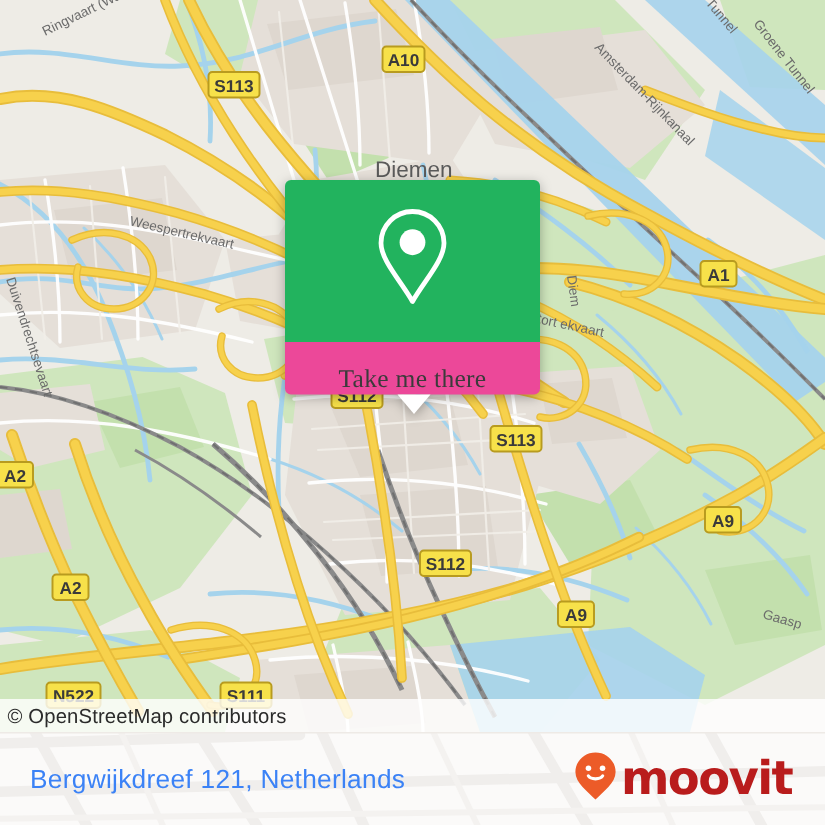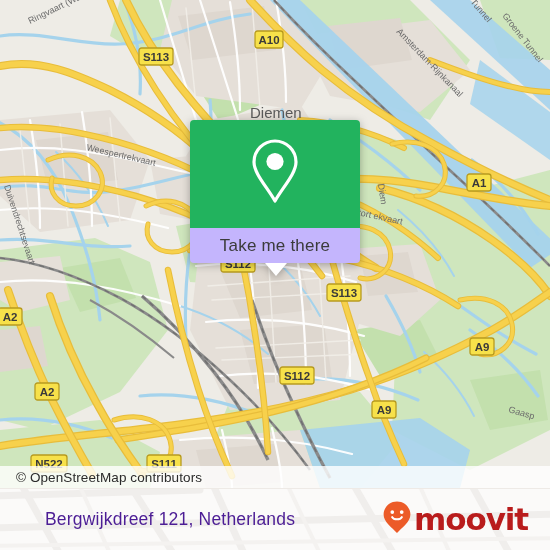--- a/index.html
+++ b/index.html
@@ -13,56 +13,56 @@
   
   #map{position:absolute;left:0;top:0;width:550px;height:488px;overflow:hidden;background:#eceae4;}
   #map svg{display:block;position:absolute;left:0;top:0;}
 
   
   #osm-attrib{
     position:absolute;left:0;top:466px;width:550px;height:22px;
     background:rgba(255,255,255,0.80);
     display:flex;align-items:center;
     font-size:13.5px;color:#2b2b2b;letter-spacing:.1px;
-    padding-left:16px;box-sizing:border-box;z-index:30;
+    padding-left:5px;box-sizing:border-box;z-index:30;
   }
 
   
   #popup{
     position:absolute;left:190px;top:120px;width:170px;z-index:40;
     filter:drop-shadow(0 2px 4px rgba(0,0,0,0.30));
   }
   #popup .card-top{
     background:#22b35e;height:108px;border-radius:4px 4px 0 0;
     display:flex;align-items:center;justify-content:center;
   }
   #popup .card-bottom{
-    background:#c4b5fd;height:35px;border-radius:0 0 4px 4px;
-    display:flex;align-items:center;justify-content:center;
+    background:#ec4899;height:35px;border-radius:0 0 4px 4px;
+    display:flex;align-items:flex-end;justify-content:center;font-family:Liberation Serif, serif;
   }
   #popup .card-label{
     font-size:17px;color:#3b3b3b;letter-spacing:.2px;white-space:nowrap;
   }
   #popup .tail{
     position:absolute;left:75px;top:143px;width:0;height:0;
     border-left:11px solid transparent;border-right:11px solid transparent;
     border-top:13px solid #ffffff;
   }
 
   
   #footer{
     position:absolute;left:0;top:488px;width:550px;height:62px;
     background:#fbfbfb;overflow:hidden;
   }
   #footer .fbg{position:absolute;left:0;top:0;}
   #footer .row{
     position:relative;z-index:2;height:62px;display:flex;align-items:center;
     justify-content:space-between;padding:0 22px 0 20px;box-sizing:border-box;
   }
-  #footer-address{font-size:17.5px;color:#4c1d95;letter-spacing:.2px;white-space:nowrap;margin-left:25px;}
+  #footer-address{font-size:17.5px;color:#3b82f6;letter-spacing:.2px;white-space:nowrap;}
   #brand{display:flex;align-items:center;gap:2px;}
   #brand .wordmark{
     font-size:31px;font-weight:bold;color:#b91c1c;letter-spacing:-1.1px;
     line-height:1;font-family:"DejaVu Sans","Liberation Sans",sans-serif;
   }
 </style>
 </head>
 <body>
 
 <div id="app">

